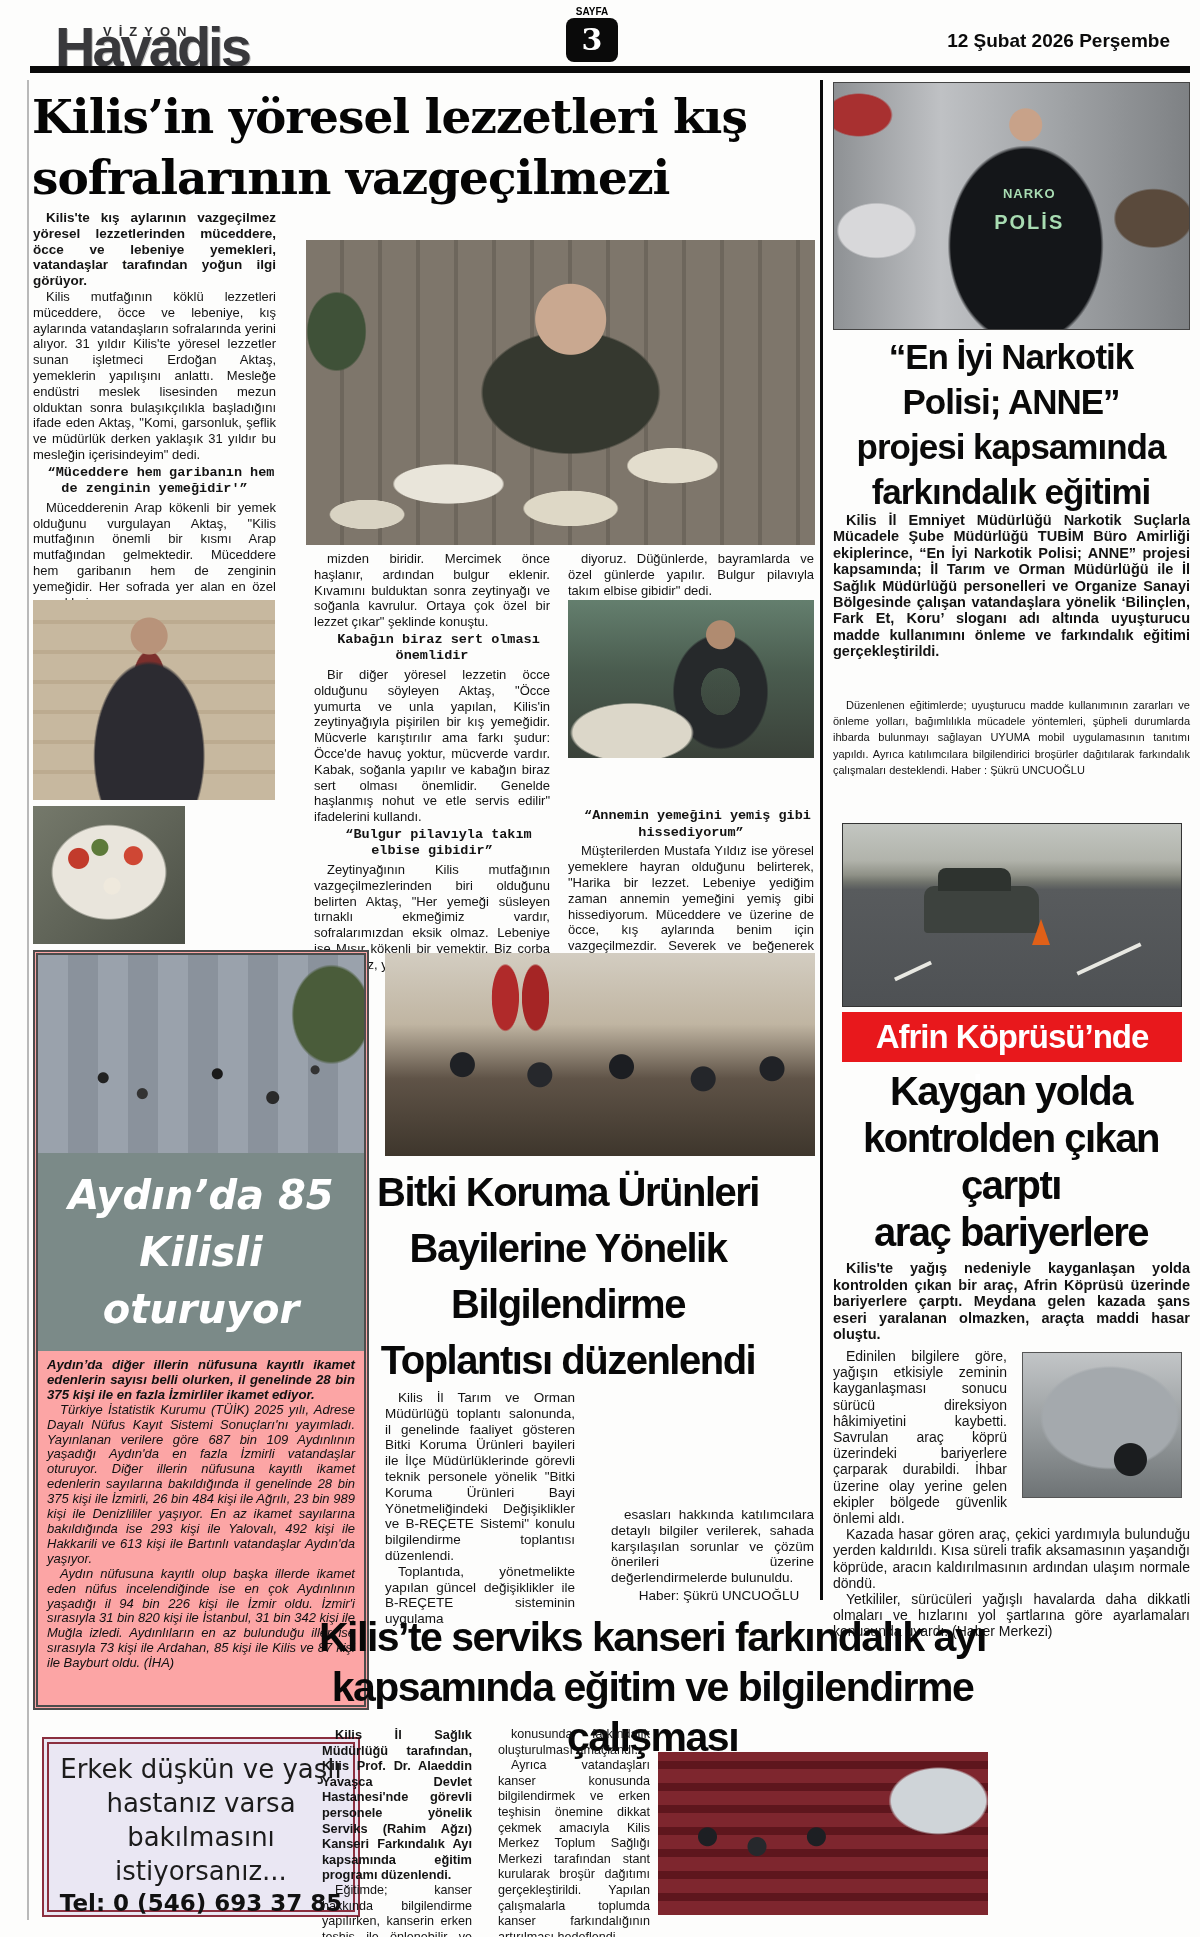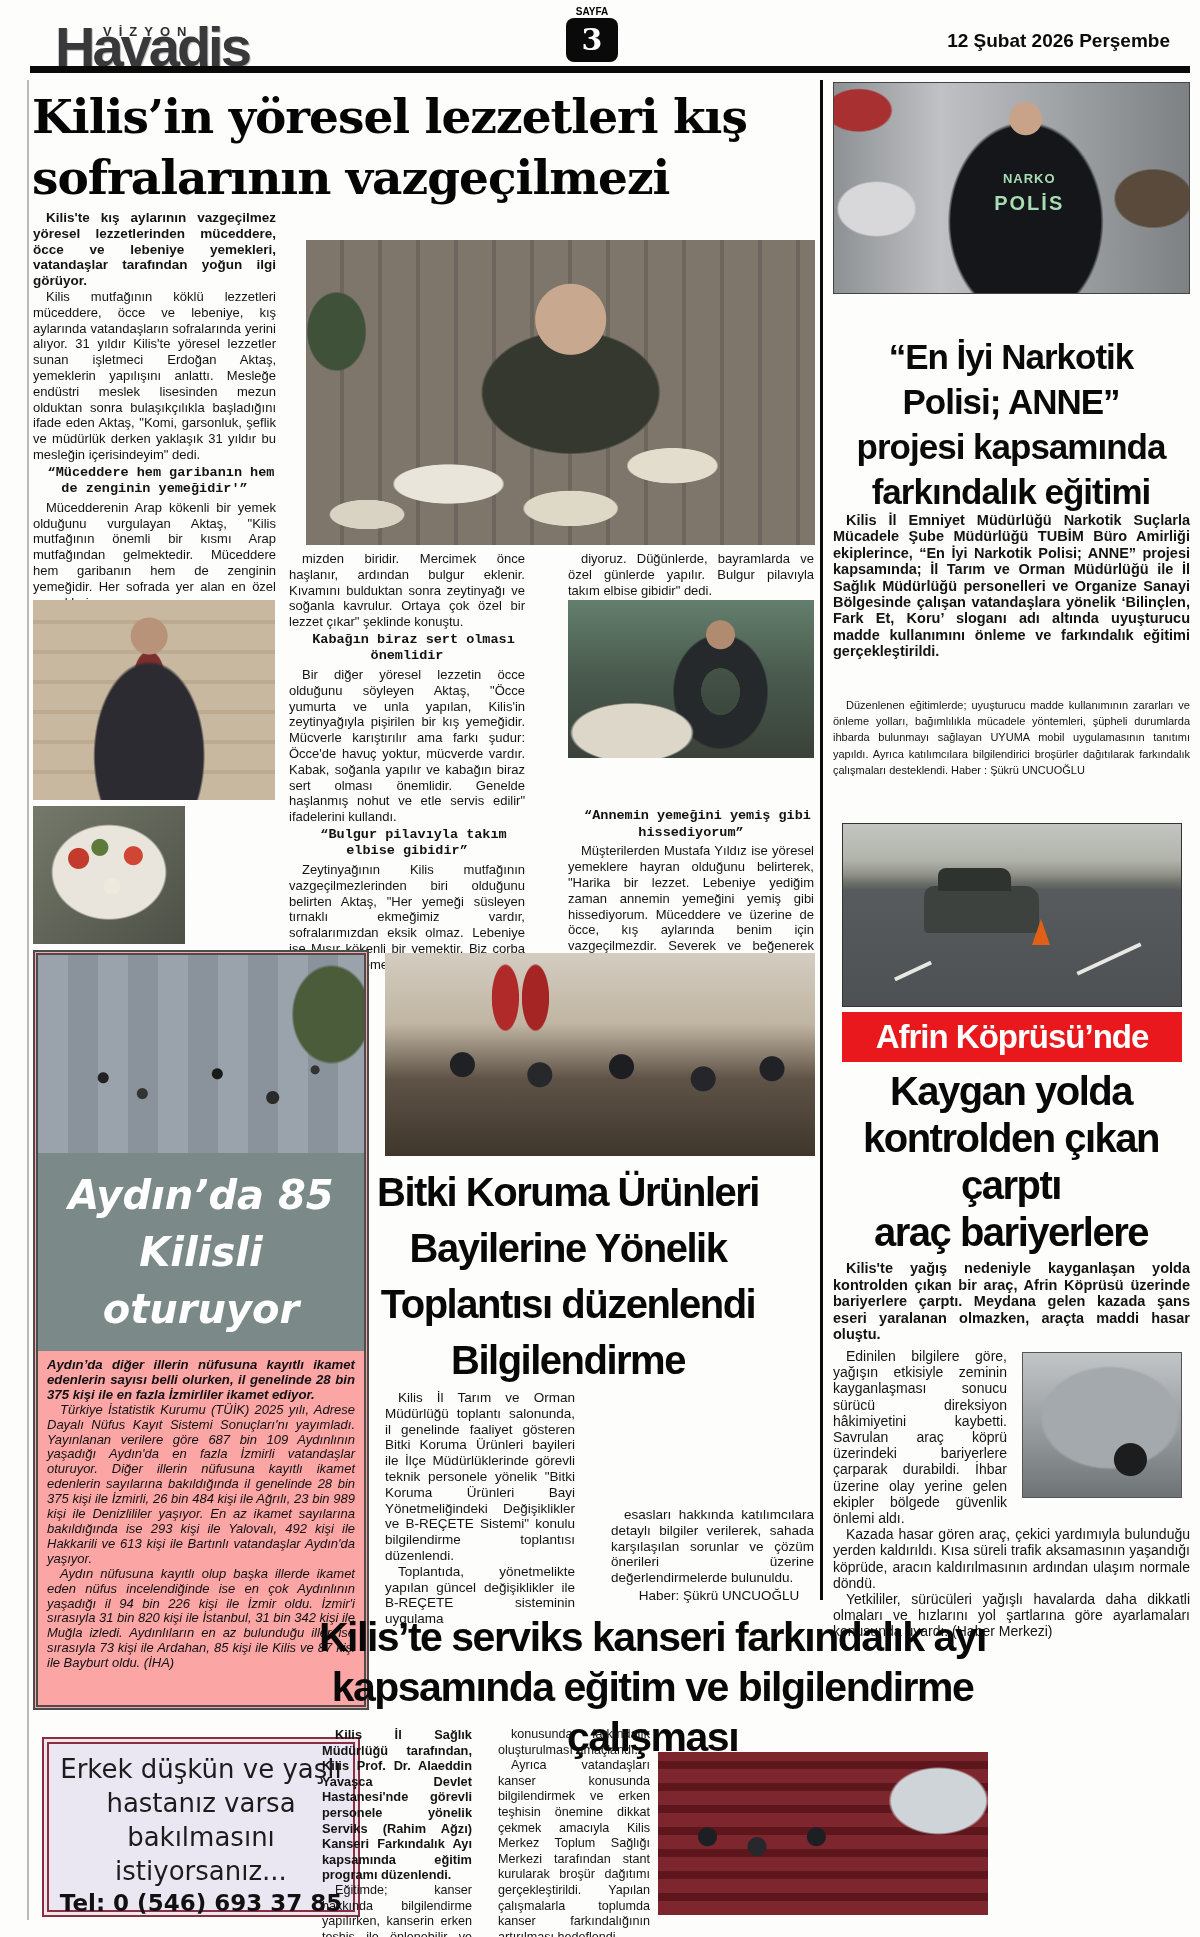--- a/index.html
+++ b/index.html
@@ -80,21 +80,21 @@
       linear-gradient(135deg, #75796b 0%, #4c5046 100%);
   }
   #photo-aquarium { left:568px; top:600px; width:246px; height:158px; border:none;
     background:
       radial-gradient(ellipse 62px 30px at 26% 84%, #dcd7c9 0 95%, transparent 100%),
       radial-gradient(ellipse 22px 9px at 24% 84%, #b8402e 0 93%, transparent 100%),
       radial-gradient(circle 15px at 62% 22%, #b08b70 0 14px, transparent 15px),
       radial-gradient(ellipse 48px 58px at 62% 58%, #26292533 0 40%, #26292b 41% 96%, transparent 100%),
       linear-gradient(180deg, #647f6e 0%, #4a5c4f 45%, #3a4139 100%);
   }
-  #photo-narko { left:833px; top:82px; width:357px; height:212px; border:1px solid #444;
+  #photo-narko { left:833px; top:82px; width:357px; height:248px; border:1px solid #444;
     background:
       radial-gradient(ellipse 34px 22px at 7% 13%, #a83030 0 93%, transparent 100%),
       radial-gradient(circle 17px at 54% 17%, #c8a289 0 16px, transparent 17px),
       radial-gradient(ellipse 78px 100px at 54% 66%, #141619 0 96%, transparent 100%),
       radial-gradient(ellipse 40px 28px at 12% 60%, #d8d8da 0 94%, transparent 100%),
       radial-gradient(ellipse 40px 30px at 90% 55%, #5a4a3c 0 94%, transparent 100%),
       linear-gradient(90deg, #8e9194 0%, #bfc1c4 30%, #a3a6a9 60%, #7e8184 100%);
   }
   .vest-text { position:absolute; left:44%; width:22%; text-align:center; color:#a8dcb2;
     font-weight:bold; font-family:"Liberation Sans",sans-serif; }
@@ -151,21 +151,21 @@
       radial-gradient(circle 10px at 15% 52%, #1d1f23 0 9px, transparent 10px),
       radial-gradient(circle 10px at 30% 58%, #26282c 0 9px, transparent 10px),
       radial-gradient(circle 10px at 48% 52%, #1d1f23 0 9px, transparent 10px),
       radial-gradient(ellipse 50px 34px at 85% 30%, #cfd4d8 0 94%, transparent 100%),
       repeating-linear-gradient(0deg, #7e262e 0 14px, #5e161d 14px 22px),
       linear-gradient(180deg, #43464b 0%, #5a5d61 35%, #7e3840 68%, #7e262e 100%);
   }
 
   
   #col1 { left:33px; top:210px; width:243px; }
-  #col2 { left:289px; top:551px; width:236px; }
+  #col2 { left:314px; top:551px; width:236px; }
   #col3 { left:568px; top:551px; width:246px; }
   #col3-sub { margin-top:210px; } 
 
   
   #narko-lead { left:833px; top:512px; width:357px; font-weight:bold; font-size:14.5px; line-height:16.4px; }
   #narko-p2 { left:833px; top:697px; width:357px; font-size:11px; line-height:16.2px; }
 
   
   #red-banner { left:842px; top:1012px; width:340px; height:50px; background:#e8181c;
     color:#fff; text-align:center; font-size:33px; font-weight:bold; line-height:50px; letter-spacing:-1px; }
@@ -295,22 +295,22 @@
 
   <div class="abs" id="ad-box">
     <div id="ad-text">Erkek düşkün ve yaşlı hastanız varsa bakılmasını istiyorsanız...</div>
     <div id="ad-tel">Tel: 0 (546) 693 37 85</div>
   </div>
 
   <div class="photo" id="photo-meeting"></div>
   <div class="abs" id="bitki-headline">
     <div>Bitki Koruma Ürünleri</div>
     <div>Bayilerine Yönelik</div>
+    <div>Bilgilendirme</div>
     <div>Toplantısı düzenlendi</div>
-    <div>Bilgilendirme</div>
   </div>
   <div class="abs bt" id="bitki-col1">
     <p>Kilis İl Tarım ve Orman Müdürlüğü toplantı salonunda, il genelinde faaliyet gösteren Bitki Koruma Ürünleri bayileri ile İlçe Müdürlüklerinde görevli teknik personele yönelik "Bitki Koruma Ürünleri Bayi Yönetmeliğindeki Değişiklikler ve B-REÇETE Sistemi" konulu bilgilendirme toplantısı düzenlendi.</p>
     <p>Toplantıda, yönetmelikte yapılan güncel değişiklikler ile B-REÇETE sisteminin uygulama</p>
   </div>
   <div class="photo" id="photo-bitki2"></div>
   <div class="abs bt" id="bitki-col2">
     <p>esasları hakkında katılımcılara detaylı bilgiler verilerek, sahada karşılaşılan sorunlar ve çözüm önerileri üzerine değerlendirmelerde bulunuldu.</p>
     <p class="byline">Haber: Şükrü UNCUOĞLU</p>
   </div>

